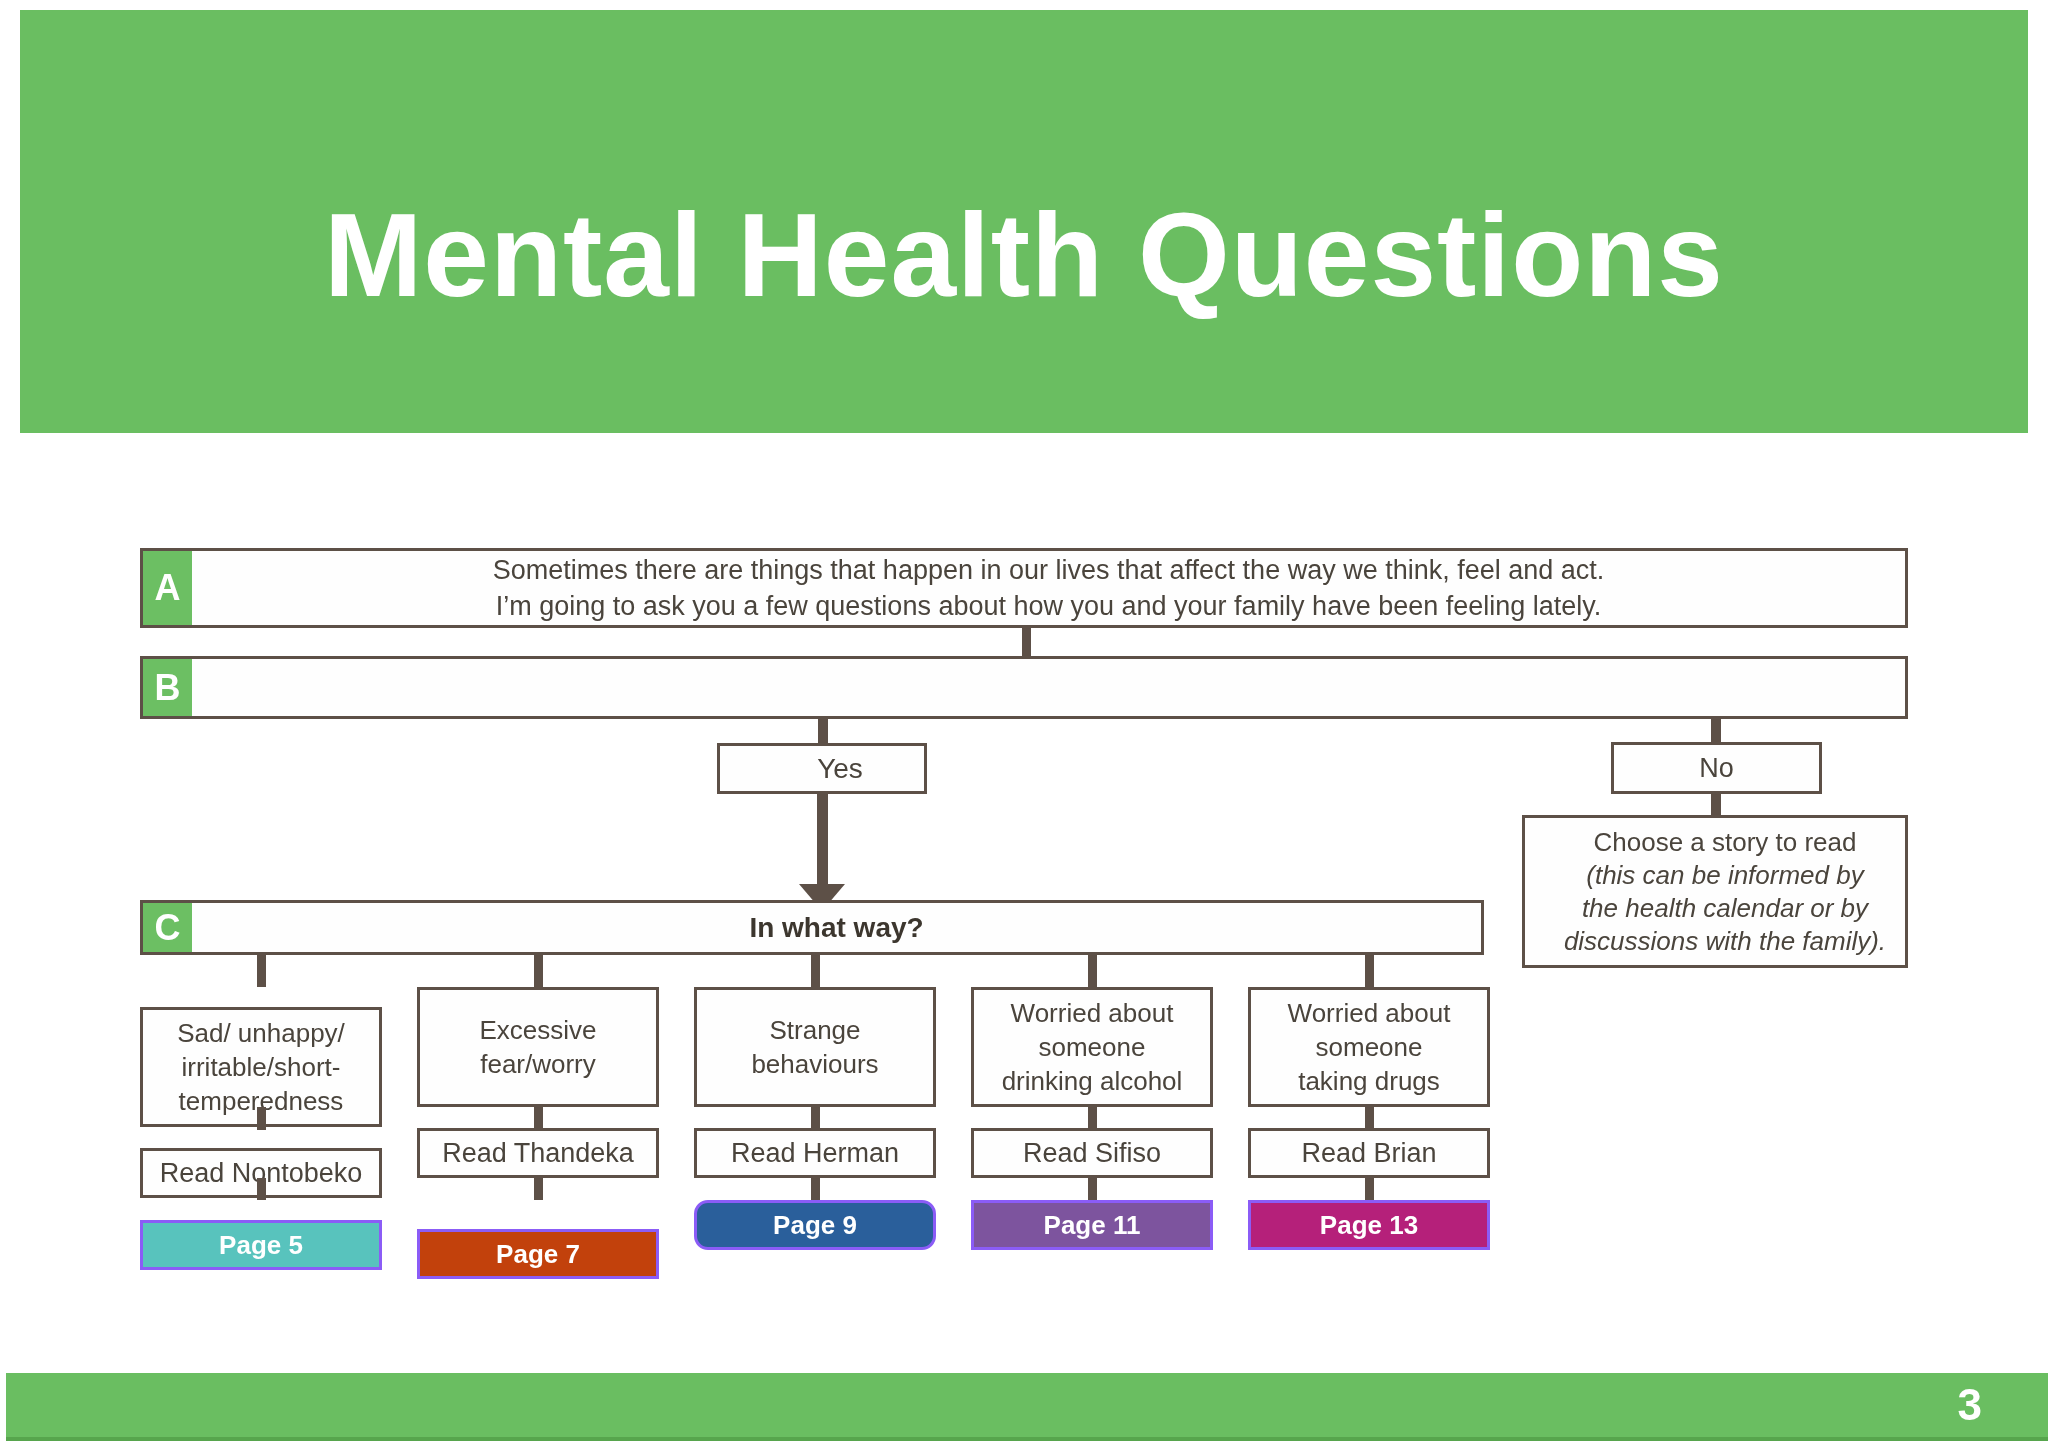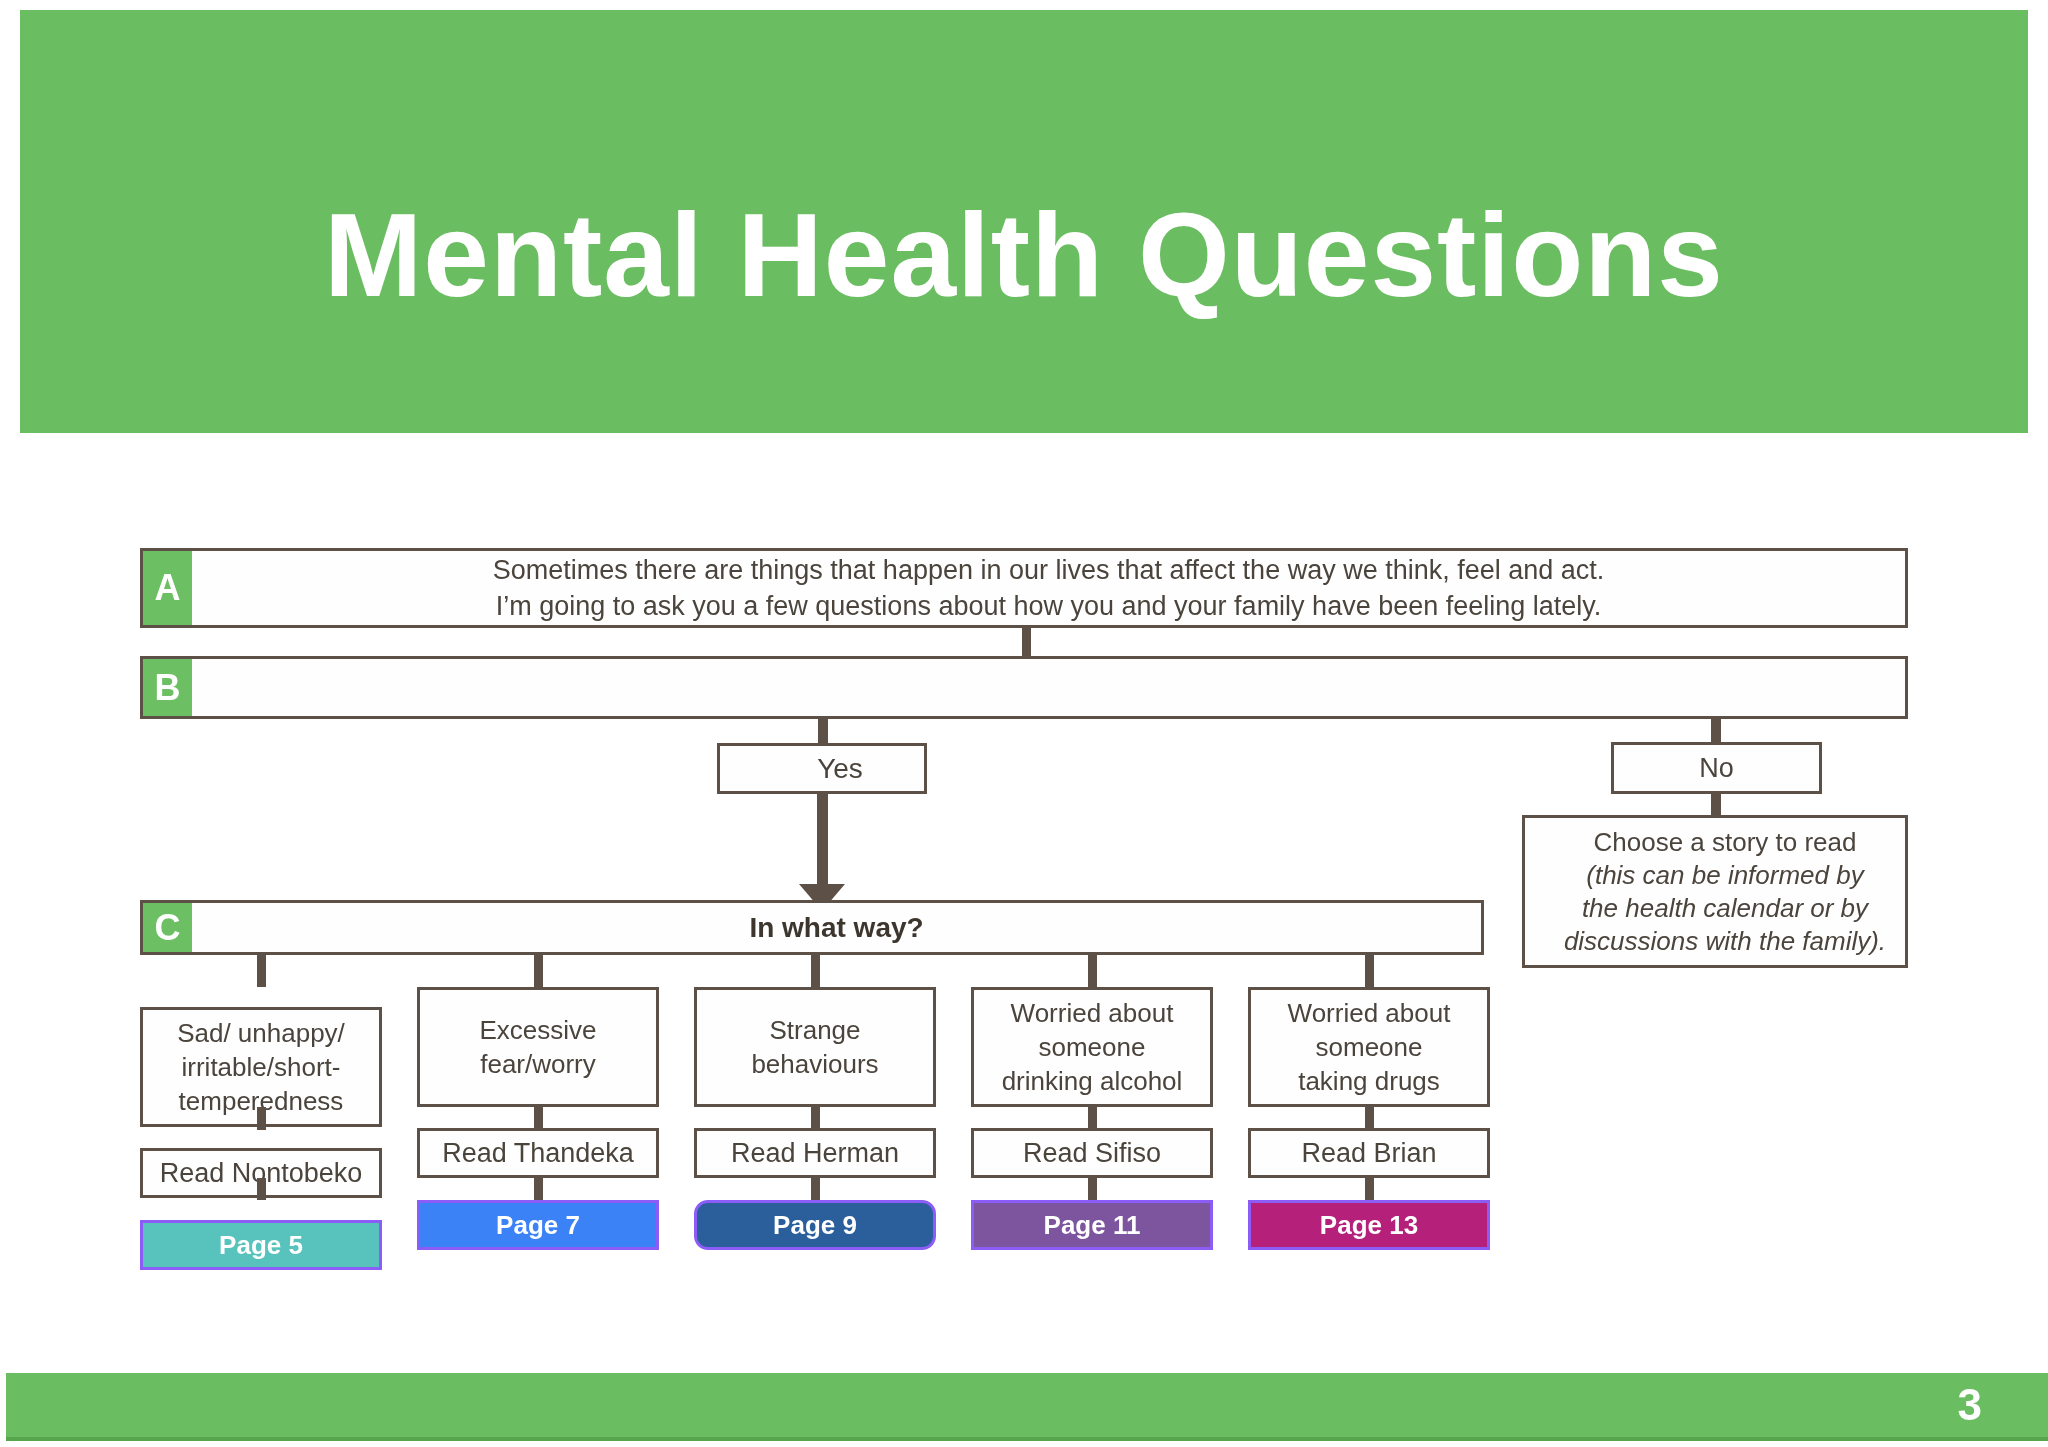--- a/index.html
+++ b/index.html
@@ -186,21 +186,21 @@
 
     <div class="conn" style="left:257px;  top:1178px; width:9px; height:22px;"></div>
     <div class="conn" style="left:534px;  top:1178px; width:9px; height:22px;"></div>
     <div class="conn" style="left:811px;  top:1178px; width:9px; height:22px;"></div>
     <div class="conn" style="left:1088px; top:1178px; width:9px; height:22px;"></div>
     <div class="conn" style="left:1365px; top:1178px; width:9px; height:22px;"></div>
 
     <div class="pagebox col0" style="background: rgb(88, 195, 189);">
       <div>Page 5</div>
     </div>
-    <div class="pagebox col1" style="background: #3b82f6;">
+    <div class="pagebox col1" style="background: #c2410c; margin-top: 29px;">
       <div>Page 7</div>
     </div>
     <div class="pagebox col2" style="background: rgb(42, 95, 155); border-radius: 14px;">
       <div>Page 9</div>
     </div>
     <div class="pagebox col3" style="background: rgb(125, 84, 158);">
       <div>Page 11</div>
     </div>
     <div class="pagebox col4" style="background: rgb(181, 32, 122);">
       <div>Page 13</div>

